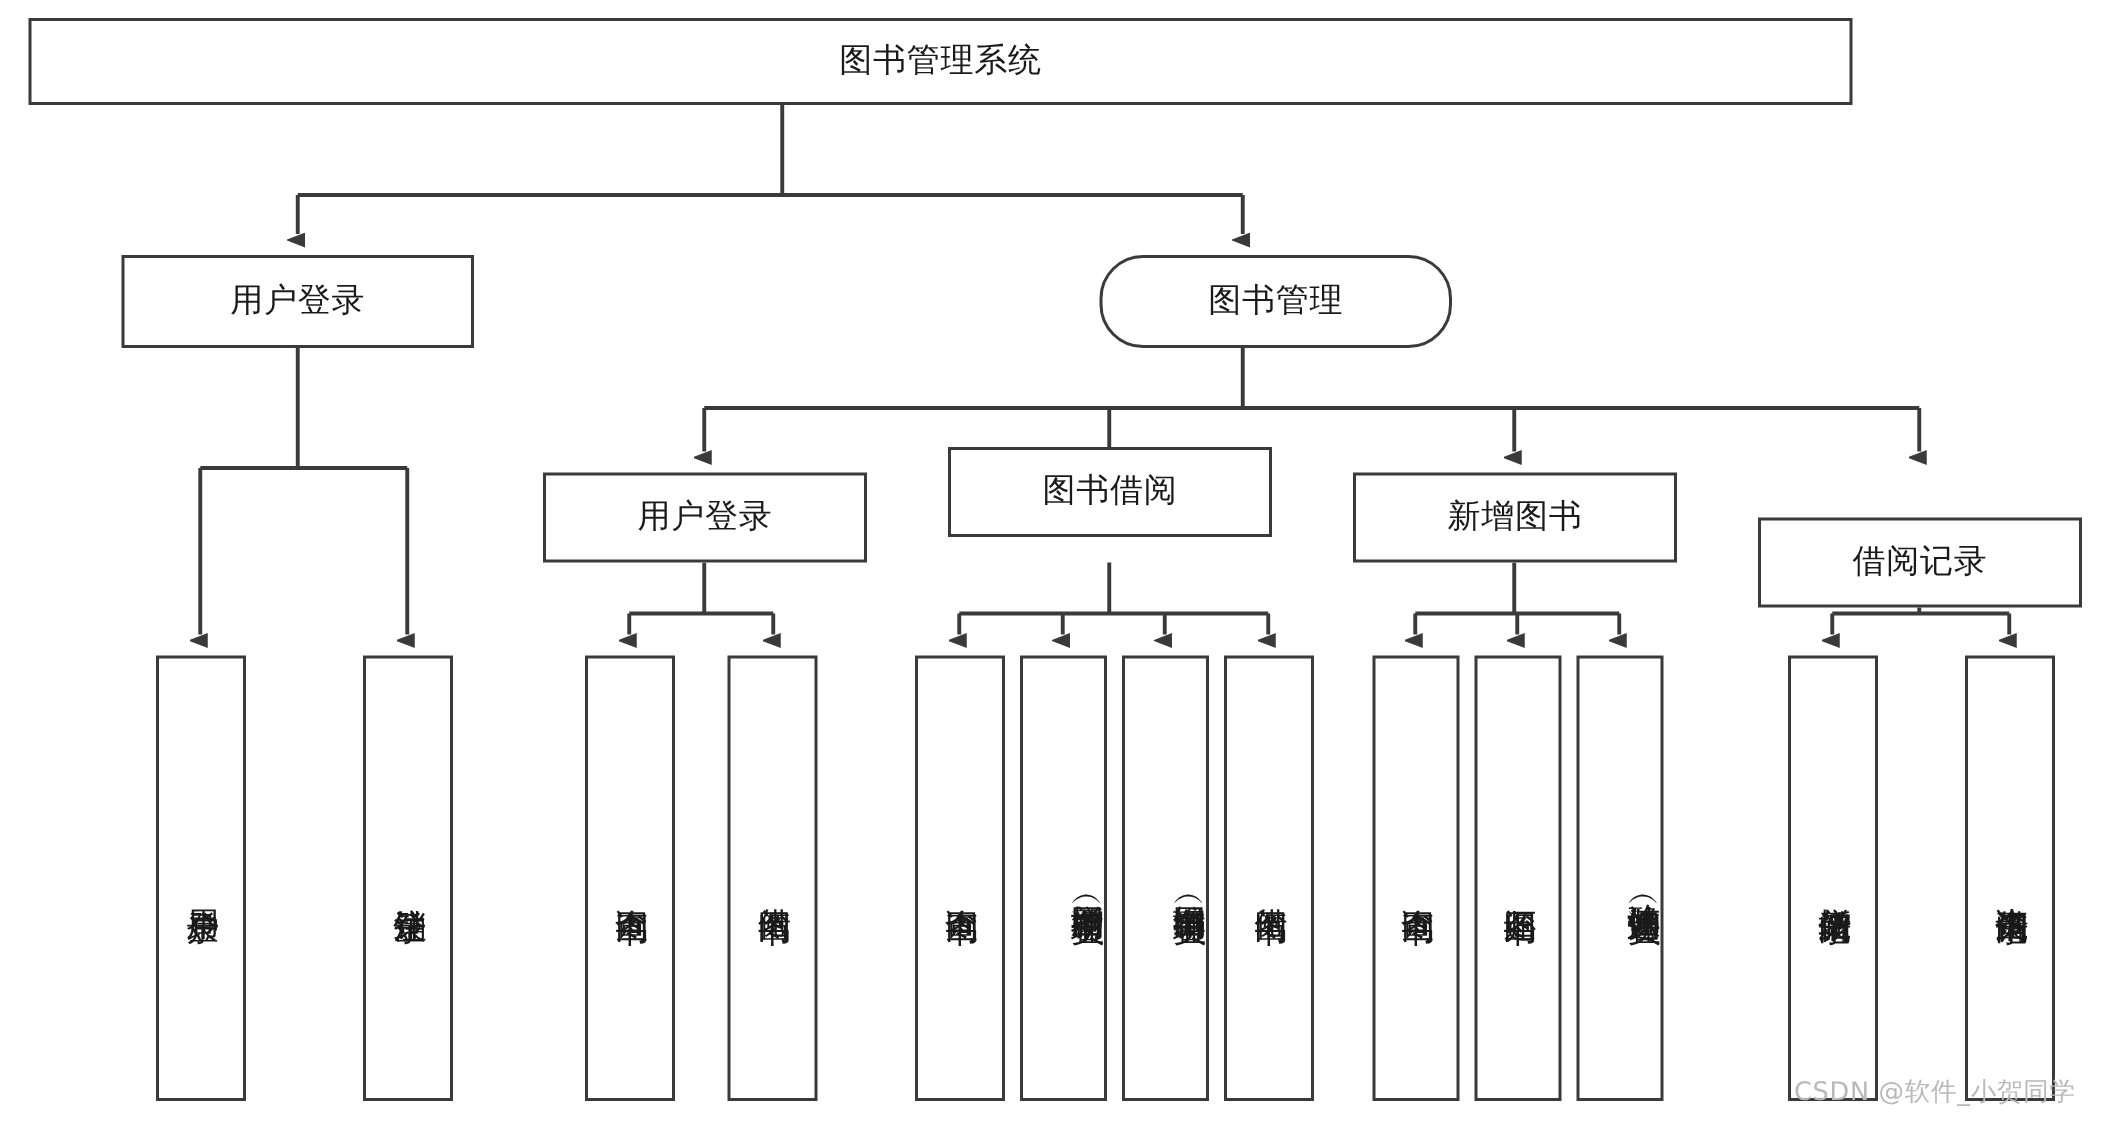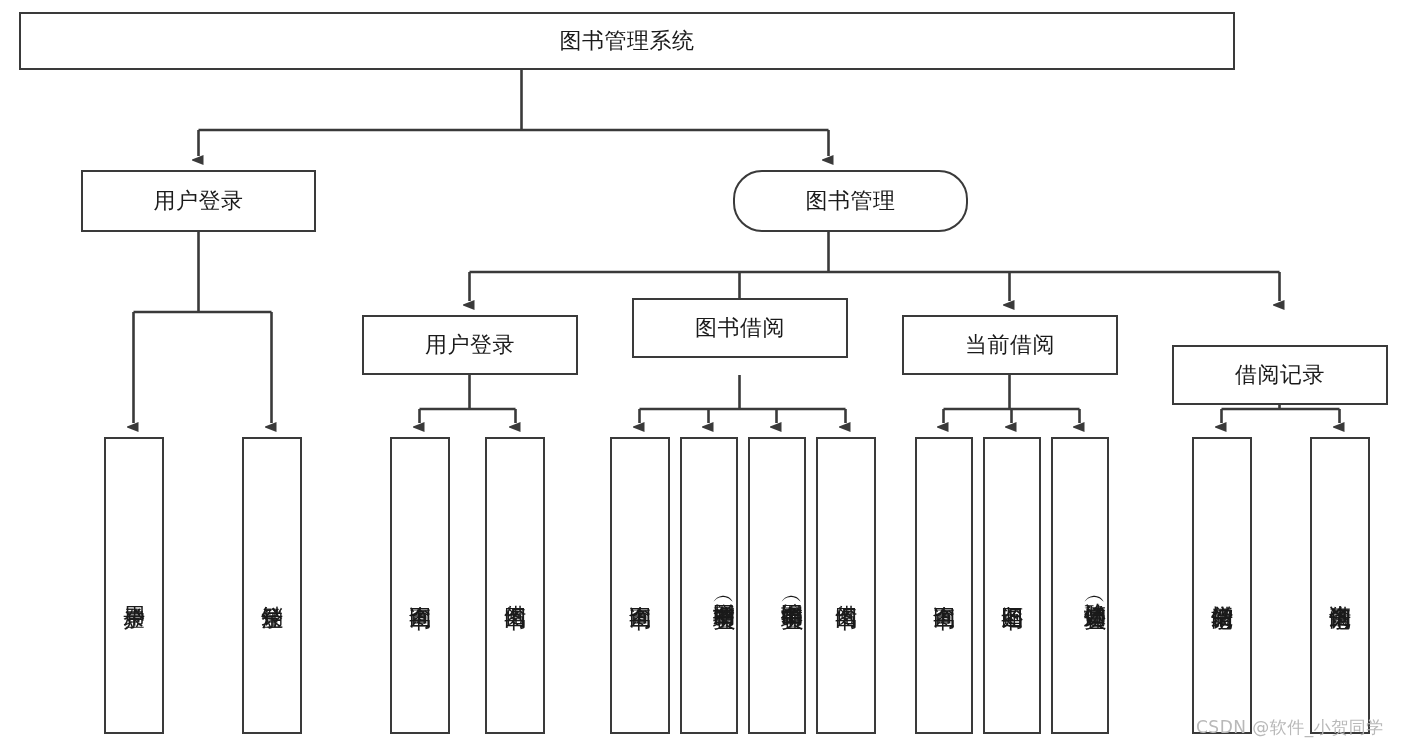--- a/index.html
+++ b/index.html
@@ -129,21 +129,21 @@
     <span>图书管理</span>
   </div>
 
   <div class="node horiz" style="left:362px; top:315px; width:216px; height:60px;">
     <span>用户登录</span>
   </div>
   <div class="node horiz" style="left:632px; top:298px; width:216px; height:60px;">
     <span>图书借阅</span>
   </div>
   <div class="node horiz" style="left:902px; top:315px; width:216px; height:60px;">
-    <span>当前借阅</span>
+    <span>新增图书</span>
   </div>
   <div class="node horiz" style="left:1172px; top:315px; width:216px; height:60px;margin-top:30px;">
     <span>借阅记录</span>
   </div>
 
   <div class="node vert centerflow" style="left:104px; top:437px; width:60px; height:297px;">
     <span>用户登录</span>
   </div>
   <div class="node vert centerflow" style="left:242px; top:437px; width:60px; height:297px;">
     <span>注销登录</span>

